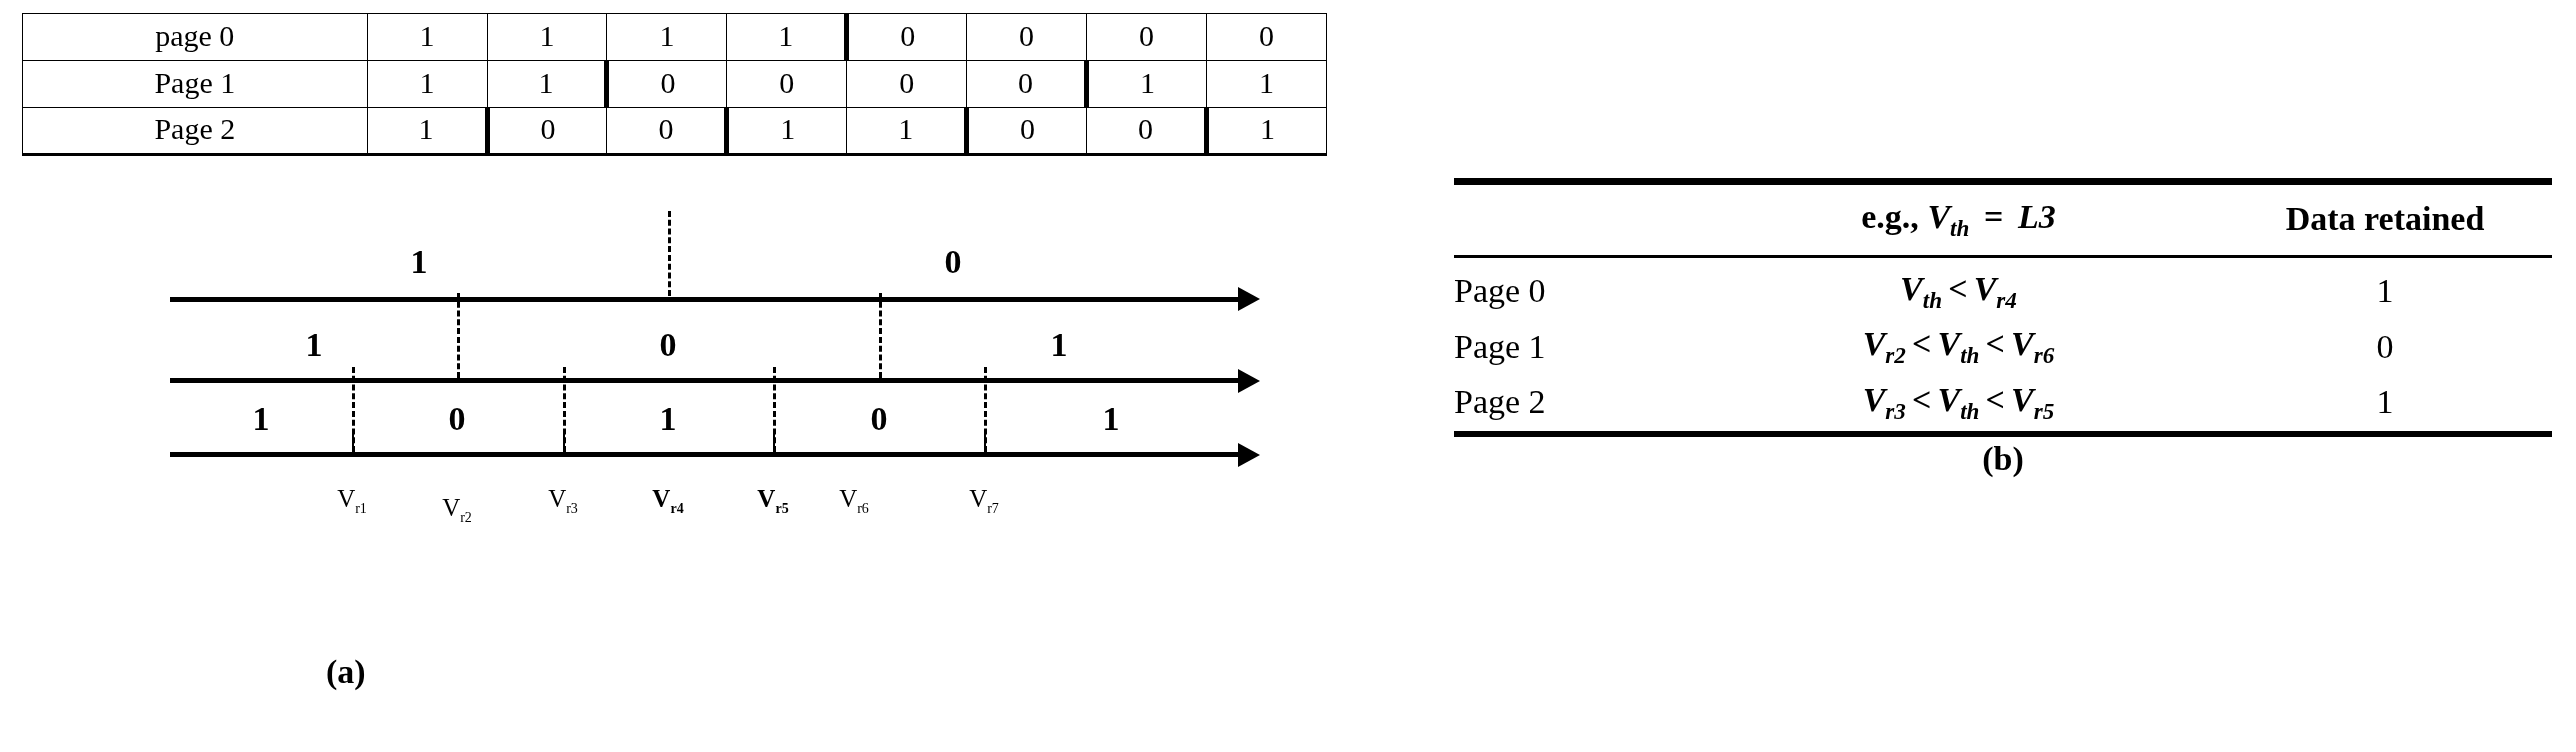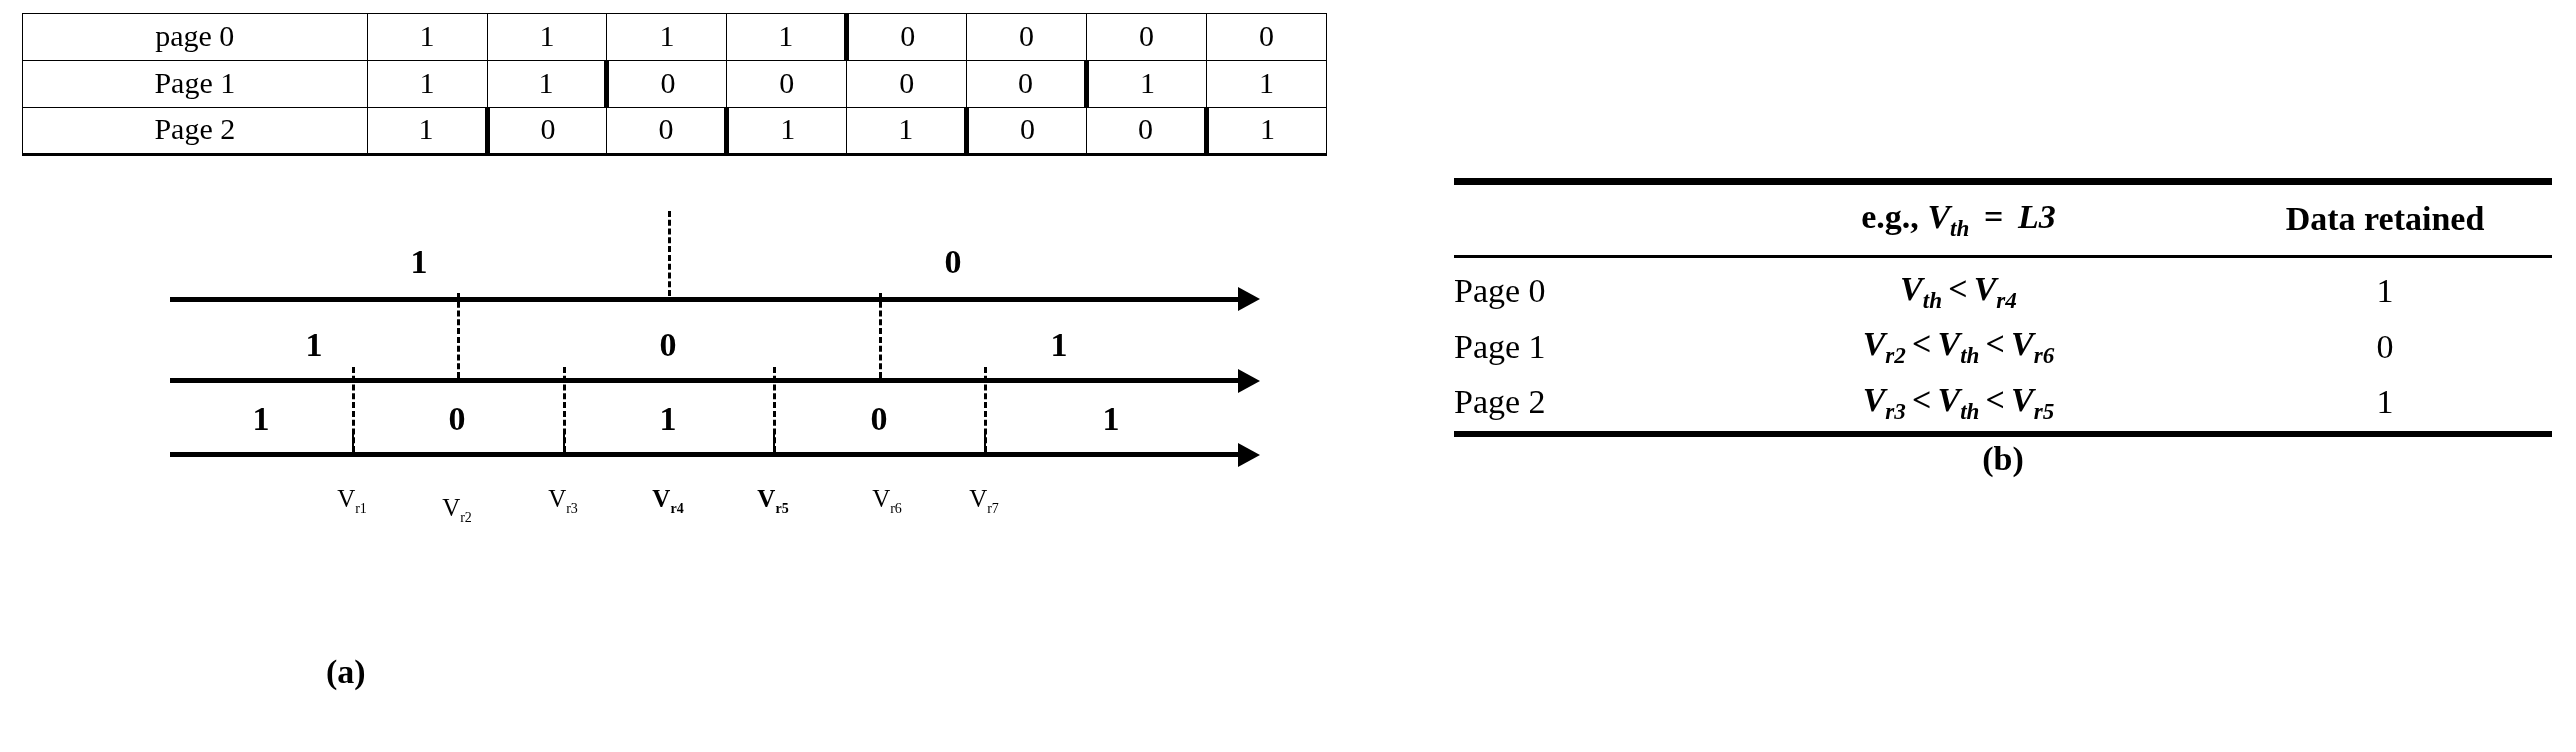--- a/index.html
+++ b/index.html
@@ -120,21 +120,21 @@
     <div class="bitlabel" style="left: 1089px; top: 276px;">1</div>
     <div class="tick" style="left: 330px; top: 307px; height: 19px;"></div>
     <div class="tick" style="left: 541px; top: 307px; height: 19px;"></div>
     <div class="tick" style="left: 751px; top: 307px; height: 19px;"></div>
     <div class="tick" style="left: 962px; top: 307px; height: 19px;"></div>
     <div class="vlabel" style="left: 330px; top: 360px;">V<sub>r1</sub></div>
     <div class="vlabel" style="left: 435px; top: 360px; margin-top: 9px;">V<sub>r2</sub></div>
     <div class="vlabel" style="left: 541px; top: 360px;">V<sub>r3</sub></div>
     <div class="vlabel" style="left: 646px; top: 360px; font-weight: bold;">V<sub>r4</sub></div>
     <div class="vlabel" style="left: 751px; top: 360px; font-weight: bold;">V<sub>r5</sub></div>
-    <div class="vlabel" style="left: 865px; top: 360px;">V<sub>r6</sub></div>
+    <div class="vlabel" style="left: 832px; top: 360px;">V<sub>r6</sub></div>
     <div class="vlabel" style="left: 962px; top: 360px;">V<sub>r7</sub></div>
   </div>
 <div id="fig-a-caption">(a)</div>
 
 <div id="right-block">
   <div id="rule-top"></div>
   <table id="right-table">
     <tbody>
       <tr class="head-row">
         <td class="c-page"></td>

